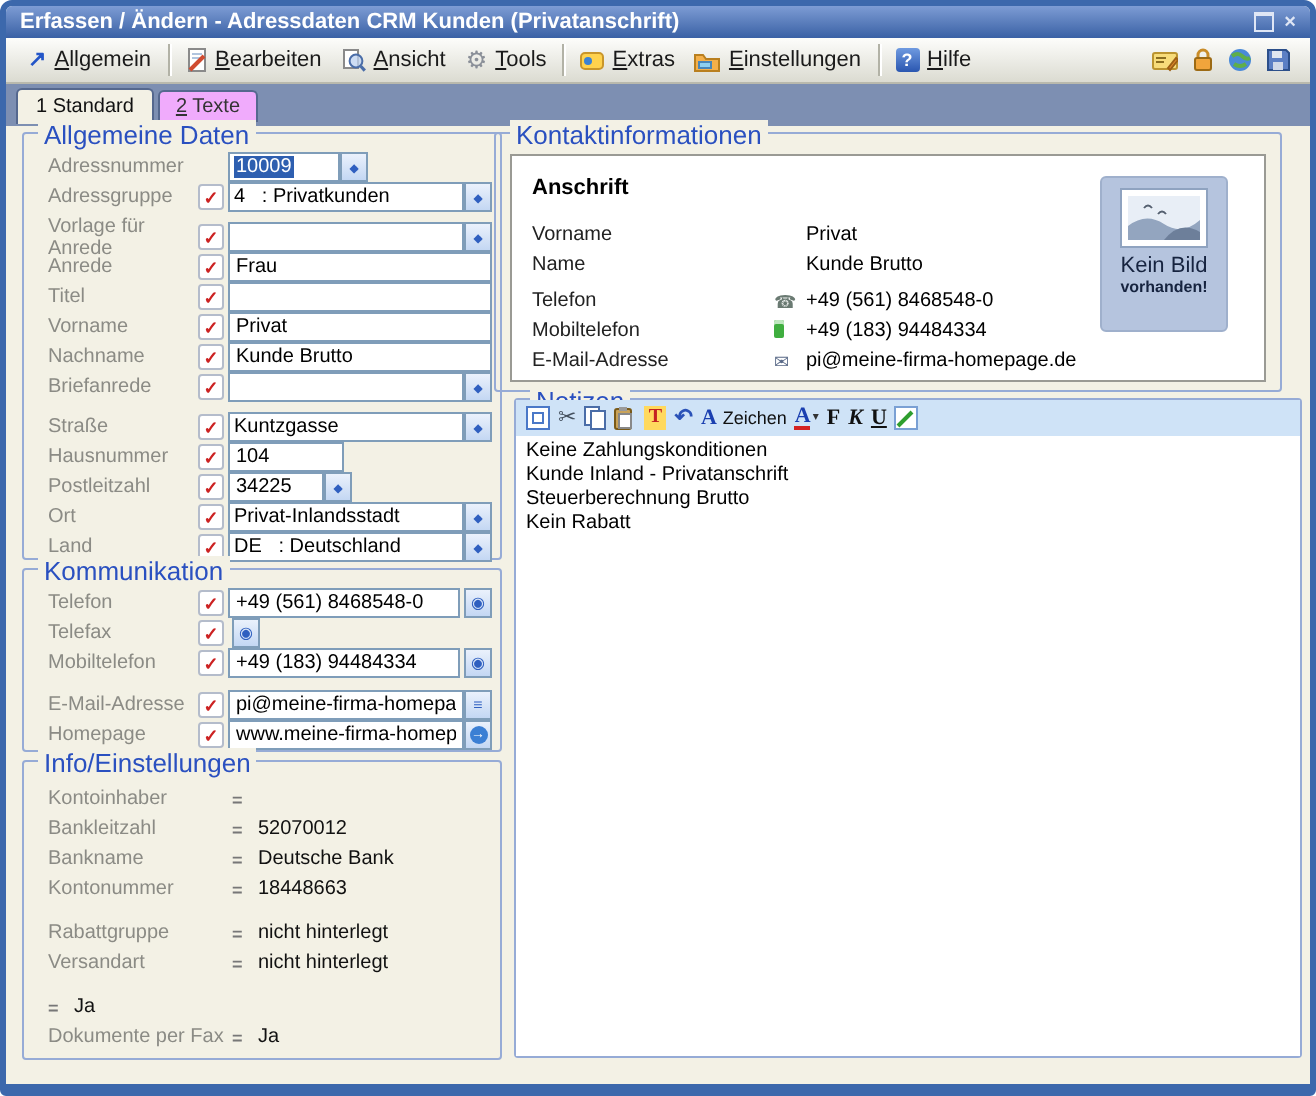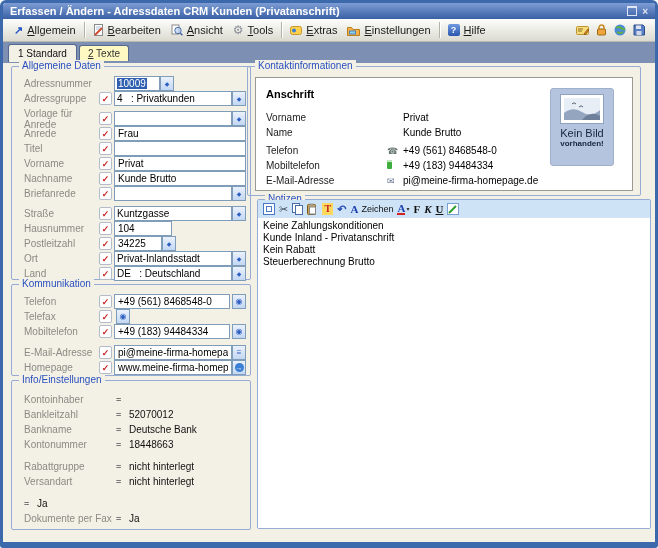--- a/index.html
+++ b/index.html
@@ -21,48 +21,48 @@
   .sep{width:1px;height:16px;background:#b2b2a6;box-shadow:1px 0 0 #fff;margin:0 3px;}
   .menubar-right{margin-left:auto;display:flex;gap:7px;align-items:center;padding-right:4px;}
   .mi-arrow{color:#2456c8;font-weight:bold;font-size:11px;line-height:11px;}
   .mi-gear{color:#8a8f98;font-size:12px;line-height:12px;}
   .help-icon{display:inline-block;width:12px;height:12px;background:linear-gradient(#6f9ae0,#2a56b0);
     color:#fff;font-size:9px;font-weight:bold;text-align:center;line-height:12px;border-radius:2px;}
   
   .tabstrip{height:21px;background:#7d8fb2;display:flex;align-items:center;padding-left:5px;gap:2px;}
   .tab{font-size:10px;border:1px solid #55688e;border-bottom:none;border-radius:3px 3px 0 0;cursor:default;}
   .tab.active{background:#f3f1e5;color:#111;padding:3px 9px 3px;}
-  .tab.inactive{background:#fef9c3;color:#333;padding:2px 8px 2px;}
+  .tab.inactive{background:#f0abfc;color:#333;padding:2px 8px 2px;}
   .tab-label{display:inline-block;}
   .tab.acc .tab-label::first-letter{text-decoration:underline;}
   
   .content{position:relative;height:478px;font-size:10px;}
   .group{position:absolute;border:1px solid #96abd6;border-radius:2px;box-sizing:border-box;}
-  .group-title{position:absolute;top:-7px;left:7px;background:#f3f1e5;padding:0 3px;font-size:10px;color:#2a50c0;}
+  .group-title{position:absolute;top:-7px;left:7px;background:#f3f1e5;padding:0 3px;font-size:13px;color:#2a50c0;}
   .g-general{left:8px;top:3px;width:240px;height:214px;padding-top:9px;}
   .g-komm{left:8px;top:221px;width:240px;height:92px;padding-top:9px;}
   .g-info{left:8px;top:317px;width:240px;height:150px;padding-top:11px;}
   .g-kontakt{left:244px;top:3px;width:394px;height:130px;}
   .g-notizen{left:254px;top:136px;width:394px;height:330px;background:#fff;}
   .gap5{height:5px;} .gap6{height:6px;} .gap7{height:7px;}
   
   .frow{display:flex;align-items:center;height:15px;padding:0 4px 0 12px;}
   .flabel{width:75px;flex:none;color:#8b8b85;}
   .chk{width:13px;height:13px;flex:none;background:#fff;border:1px solid #b4bccb;border-radius:2px;
     color:#cc2222;font-size:9px;font-weight:bold;line-height:12px;text-align:center;box-sizing:border-box;margin-right:2px;}
   .chk-spacer{width:15px;flex:none;}
   .field{display:flex;align-items:center;height:15px;background:#fff;border:1px solid #7f9db9;
     box-sizing:border-box;font-size:10px;padding:0 2px;overflow:hidden;}
   .field.grow{flex:1;}
   .ftext{flex:1;white-space:pre;color:#000;}
   .sel{background:#2e5fb0;color:#fff;padding:0 1px;}
   input.tf{height:15px;box-sizing:border-box;border:1px solid #7f9db9;font-size:10px;
     font-family:"Liberation Sans",sans-serif;padding:0 3px;flex:1;min-width:0;background:#fff;color:#000;}
   input.tf.w58{flex:none;width:58px;} input.tf.w48{flex:none;width:48px;}
-  .field.w46{flex:none;width:46px;}
+  .field.w46{flex:none;width:56px;}
   .cbtn,.abtn{width:14px;height:15px;flex:none;box-sizing:border-box;border:1px solid #7f9db9;
     background:linear-gradient(#eaf1fc,#c3d7f3);display:flex;align-items:center;justify-content:center;cursor:default;}
   .cbtn{color:#2f5fc0;font-size:6px;}
   .abtn{margin-left:2px;color:#2f5fc0;font-size:8px;}
   .abtn.attached{margin-left:0;}
   .go-circle{display:block;width:9px;height:9px;border-radius:50%;background:#3b7fd4;color:#fff;
     font-size:7px;line-height:9px;text-align:center;}
   
   .irow{display:flex;align-items:center;height:15px;padding-left:12px;}
   .ilabel{width:92px;flex:none;color:#8b8b85;}
@@ -460,19 +460,19 @@
         <span class="tbi">
             <svg width="12" height="12">
               <rect x="0.5" y="0.5" width="11" height="11" fill="#fff" stroke="#7aa0d4"></rect>
               <line x1="2" y1="10" x2="9" y2="3" stroke="#2e9e2e" stroke-width="2"></line>
             </svg>
           </span>
       </div>
       <div class="ntext">
         <div class="nline">Keine Zahlungskonditionen</div>
         <div class="nline">Kunde Inland - Privatanschrift</div>
+        <div class="nline">Steuerberechnung Brutto</div>
         <div class="nline">Kein Rabatt</div>
-        <div class="nline">Steuerberechnung Brutto</div>
       </div>
     </div>
 
   </div>
 </div>
 
 </body></html>

